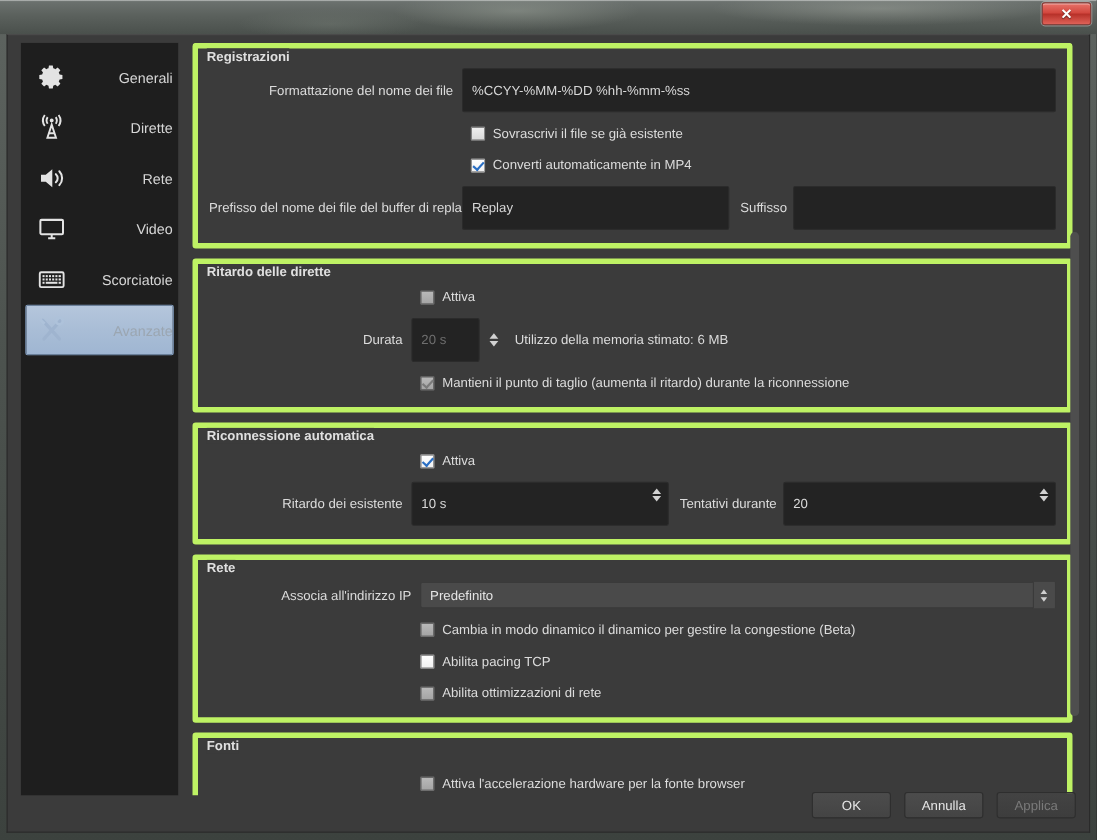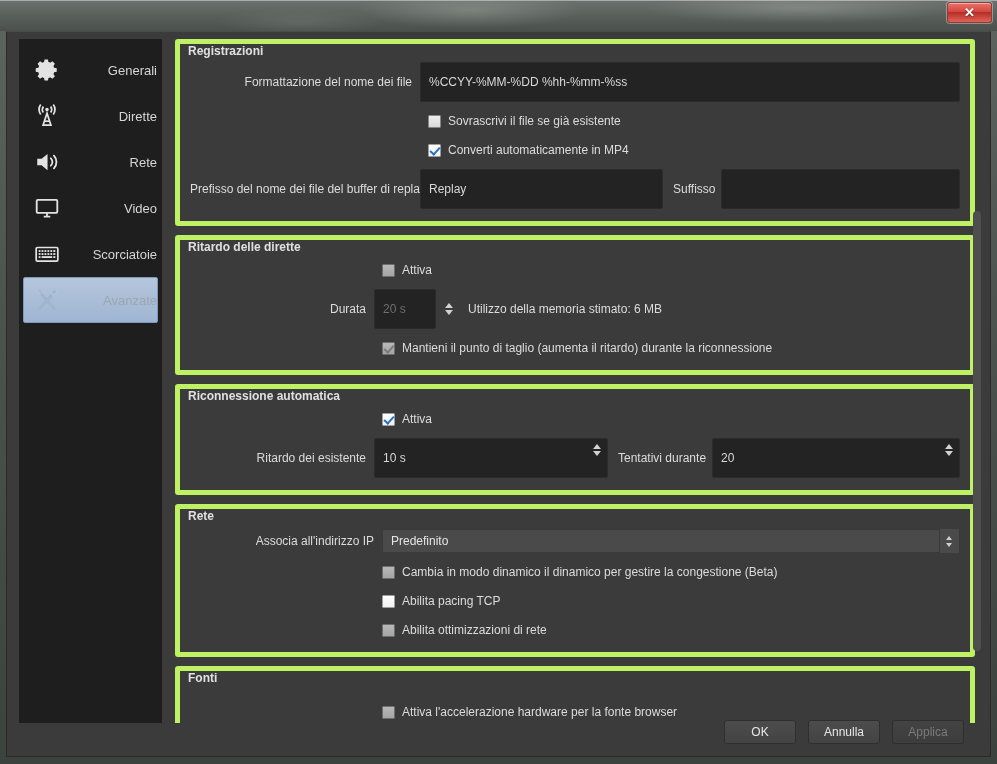--- a/index.html
+++ b/index.html
@@ -265,21 +265,21 @@
   #scroll-thumb {
     position: absolute; left: 2px; top: 172px;
     width: 8px; height: 440px;
     background: #4e4e4e;
     border-radius: 4px;
     cursor: pointer;
   }
 
   
   #footer {
-    position: absolute; right: 26px; bottom: 12px;
+    position: absolute; right: 12px; bottom: 12px;
     display: flex; gap: 12px; justify-content: flex-end;
   }
   .btn {
     width: 72px; height: 24px;
     border: 1px solid #2e2e2e;
     border-radius: 3px;
     background: linear-gradient(180deg, #4c4c4c 0%, #444444 100%);
     color: #e6e6e6; font-size: 12px;
     display: flex; align-items: center; justify-content: center;
     cursor: pointer;

